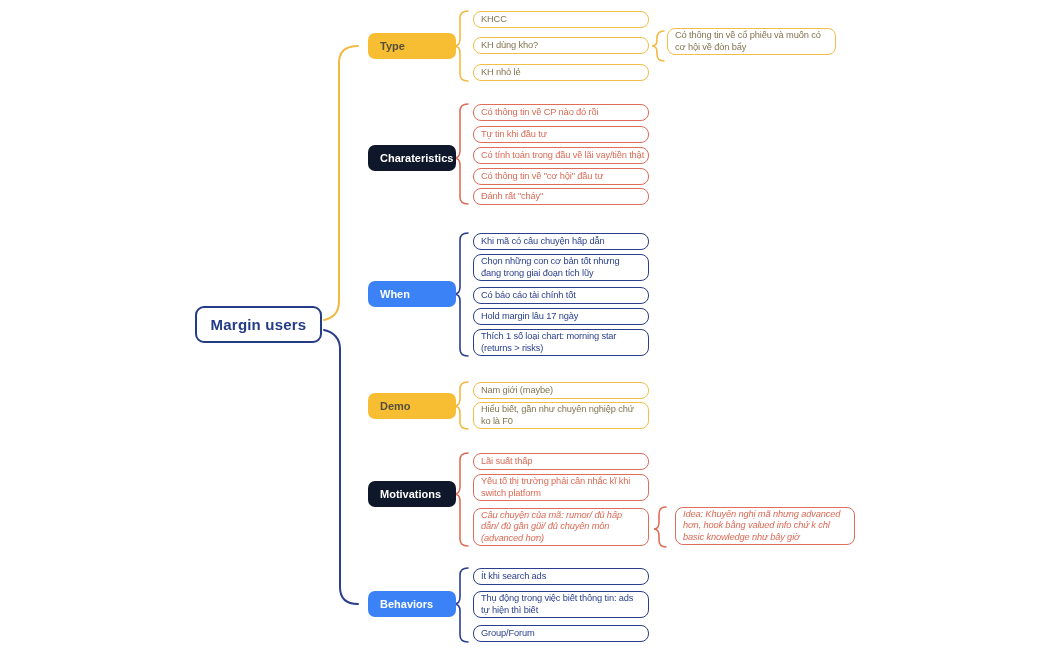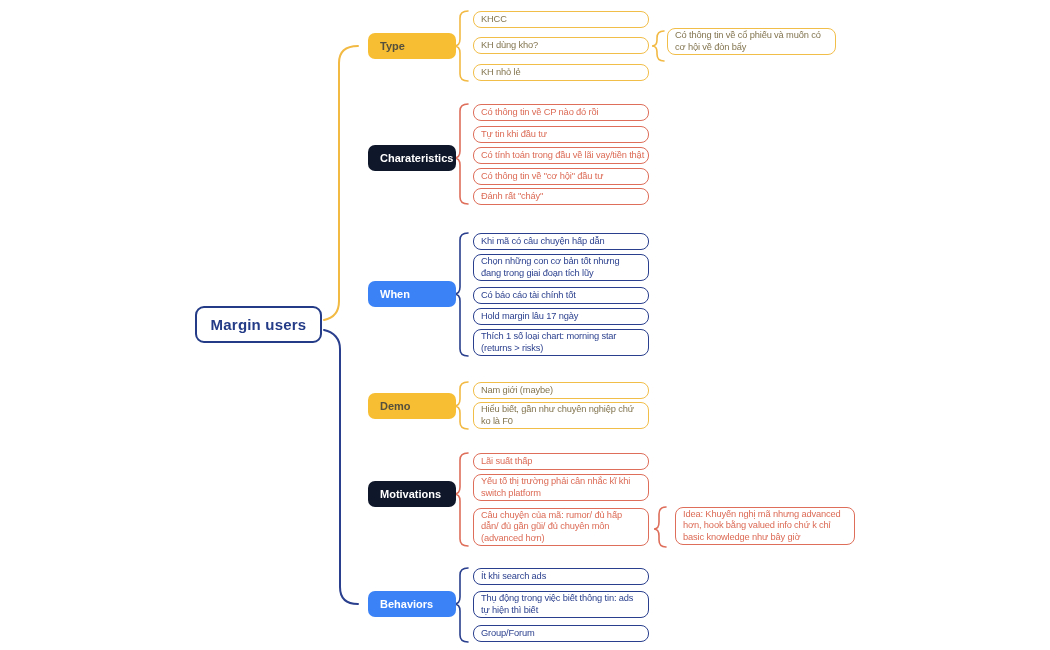--- a/index.html
+++ b/index.html
@@ -27,21 +27,21 @@
     left:473px;width:176px;border:1.4px solid;border-radius:8px;
     font-size:9.3px;letter-spacing:-0.15px;line-height:11.5px;
     display:flex;align-items:center;padding:0 7px;overflow:hidden;
     box-sizing:border-box;
   }
   .child.yellow{border-color:#F2BE4A;color:#837550;}
   .child.red{border-color:#DE6E5A;color:#DC6B56;}
   .child.blue{border-color:#2A3F8D;color:#2A3F8D;}
   .h1{height:17px;white-space:nowrap;}
   .h2{height:27px;}
-  .h3{height:38px;}
+  .h3{height:38px;font-style:italic;}
 </style>
 </head>
 <body>
 
 <div class="canvas">
 
   <svg class="overlay" width="1050" height="650" viewBox="0 0 1050 650">
 
     <path d="M324,320 C334,318 339,311 339,301 L339,63 Q339,46 358,46" fill="none" stroke="#F2B943" stroke-width="2" stroke-linecap="round"></path>
     <path d="M324,330 C334,332 340,339 340,349 L340,587 Q340,604 358,604" fill="none" stroke="#2A3F8D" stroke-width="2" stroke-linecap="round"></path>

